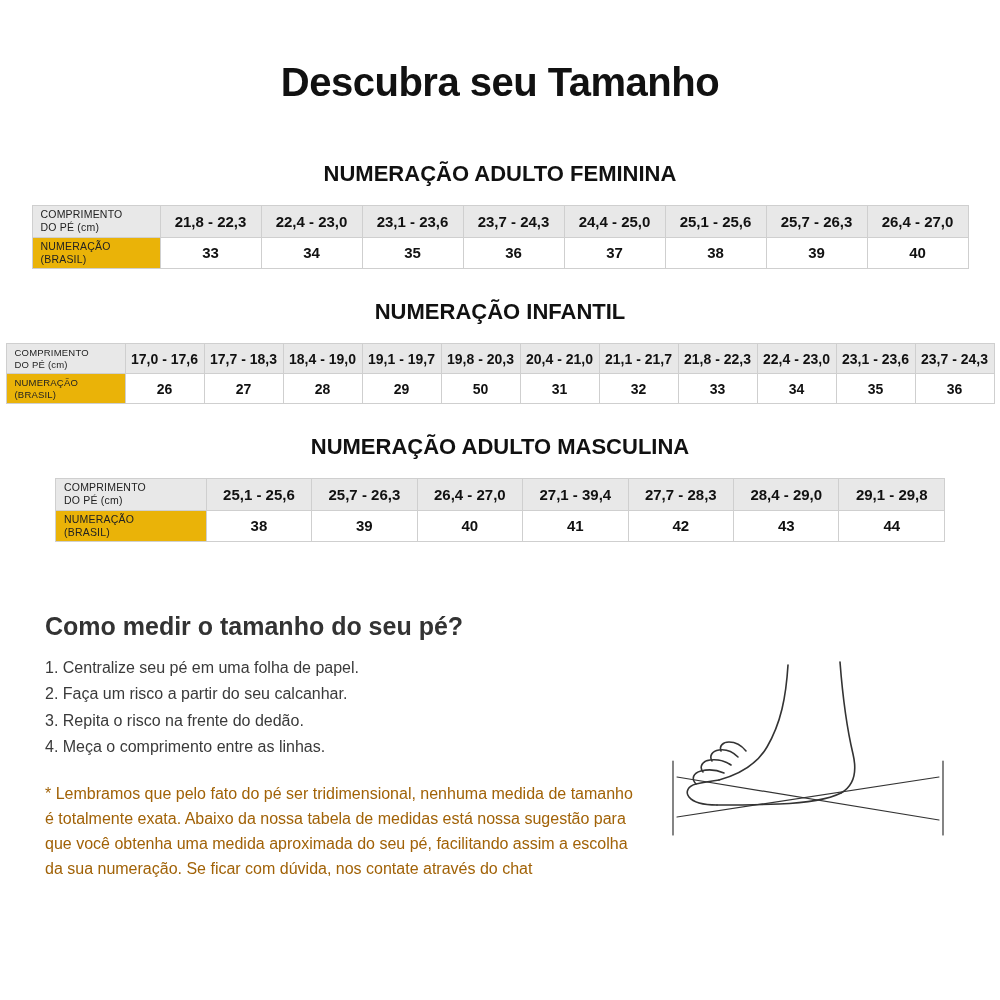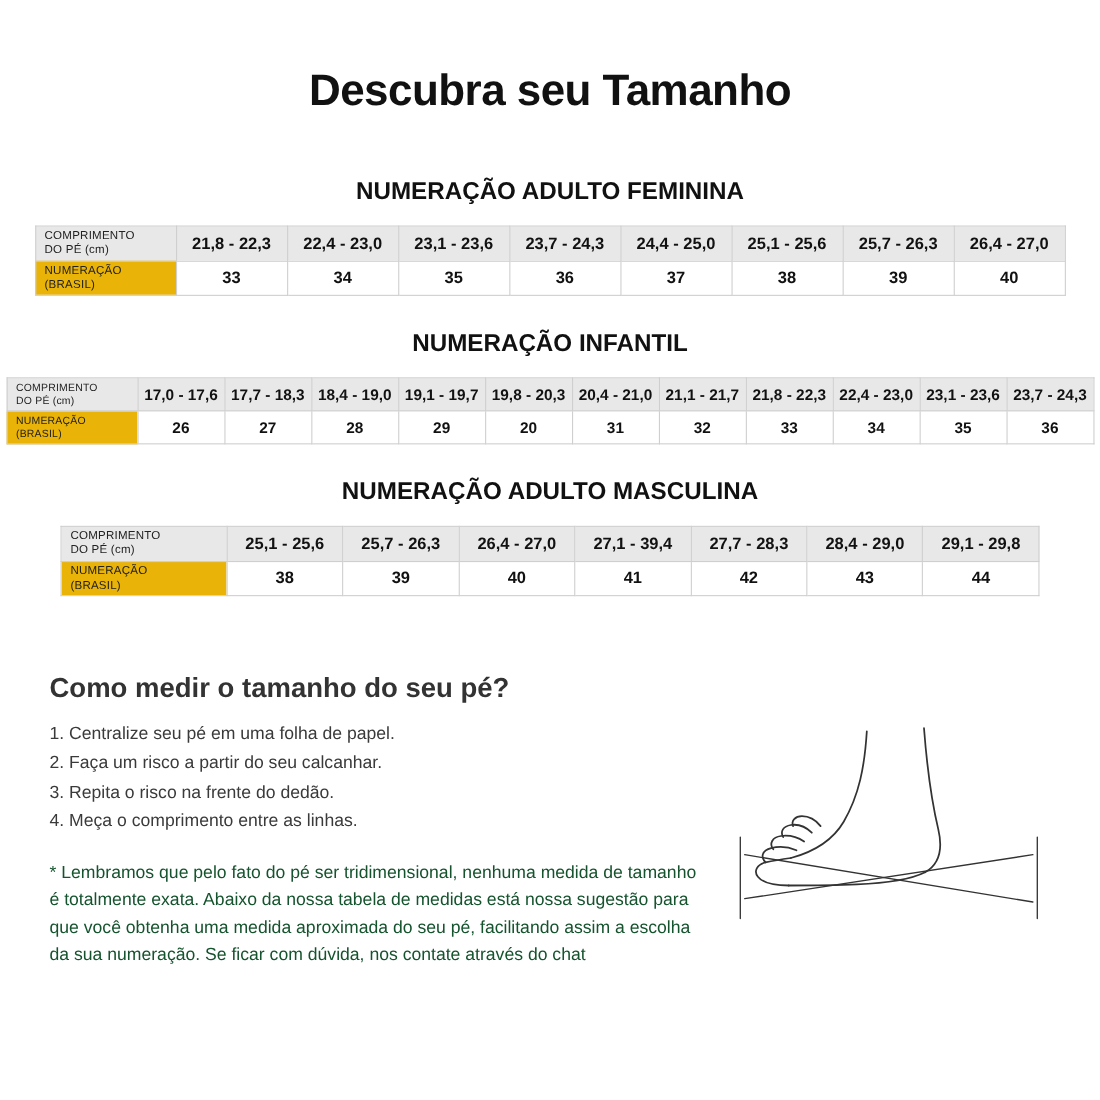--- a/index.html
+++ b/index.html
@@ -101,21 +101,21 @@
   .steps { margin: 0; }
   .step {
     font-size: 16px;
     color: #3a3a3a;
     line-height: 1.65;
   }
   .note {
     margin-top: 22px;
     font-size: 16px;
     line-height: 1.55;
-    color: #14532d;
+    color: #a16207;
     max-width: 600px;
   }
   .bottom-right {
     flex: 1;
     display: flex;
     justify-content: center;
     align-items: flex-start;
     padding-top: 45px;
   }
   .foot-svg { display: block; }
@@ -196,21 +196,21 @@
         <td>22,4 - 23,0</td>
         <td>23,1 - 23,6</td>
         <td>23,7 - 24,3</td>
       </tr>
       <tr class="value-row">
         <td class="label-cell">NUMERAÇÃO<br>(BRASIL)</td>
         <td>26</td>
         <td>27</td>
         <td>28</td>
         <td>29</td>
-        <td>20</td>
+        <td>50</td>
         <td>31</td>
         <td>32</td>
         <td>33</td>
         <td>34</td>
         <td>35</td>
         <td>36</td>
       </tr>
     </tbody>
   </table>
 

